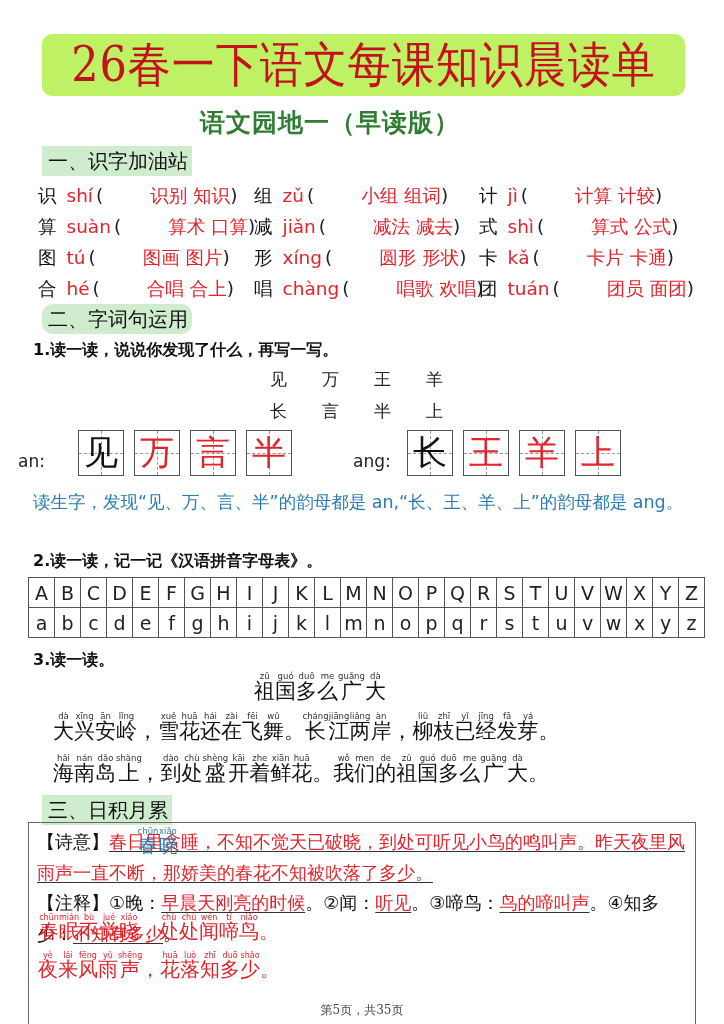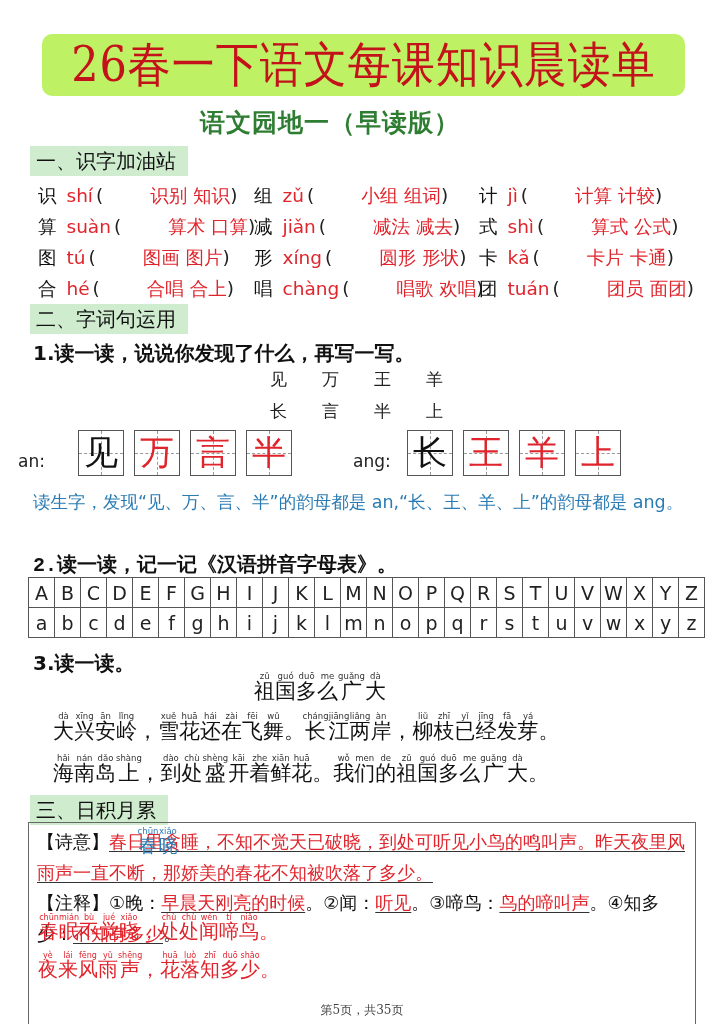--- a/index.html
+++ b/index.html
@@ -14,37 +14,37 @@
   .title-banner span {
     font-family: "DejaVu Serif", "Liberation Serif", serif;
     color: #c4121a; font-size: 43px; letter-spacing: 1px; font-weight: normal;
     transform: scaleY(1.12);
   }
   .subtitle {
     position: absolute; left: 0; width: 660px; top: 106px; text-align: center;
     color: #2e7d32; font-size: 25px; font-weight: bold; letter-spacing: 1px;
   }
   .section-header {
-    position: absolute; left: 30px; background: #cfeccf; padding: 0 12px 0 6px;
+    position: absolute; left: 42px; background: #cfeccf; padding: 0 4px 0 6px;
     font-size: 20px; height: 30px; line-height: 30px; color: #111;
   }
 
   
   .char-grid { position: absolute; left: 38px; top: 180px; width: 680px; }
   .char-row { display: flex; height: 31px; align-items: center; }
   .char-cell { font-size: 18.5px; white-space: nowrap; display: flex; align-items: center; }
   .char-cell:nth-child(1) { width: 216px; }
   .char-cell:nth-child(2) { width: 225px; }
   .char-cell:nth-child(3) { width: 230px; }
   .char-cell .hz { color: #111; margin-right: 10px; }
   .char-cell .py { color: #e0242c; margin-right: 3px; }
   .char-cell .paren { color: #222; }
   .char-cell .words { color: #e0242c; margin-left: 47px; }
 
-  .task-title { position: absolute; left: 33px; font-size: 20px; font-weight: bold; color: #111; }
+  .task-title { position: absolute; left: 33px; font-size: 16px; font-weight: bold; color: #111; }
 
   .words-center { position: absolute; left: 270px; font-size: 17px; color: #222; letter-spacing: 0; }
   .words-center span { display: inline-block; width: 52px; }
 
   .tzg-label { position: absolute; font-size: 17px; color: #222; }
   .tzg-row { position: absolute; top: 430px; display: flex; gap: 10px; }
   .tzg {
     width: 46px; height: 46px; border: 1.5px solid #555; position: relative;
     display: flex; align-items: center; justify-content: center;
     font-size: 34px; font-family: "DejaVu Sans", sans-serif;
@@ -183,21 +183,21 @@
       <div class="char-cell">
         <span class="hz">团</span>
         <span class="py">tuán</span>
         <span class="paren">(</span>
         <span class="words">团员  面团</span>
         <span class="paren">)</span>
       </div>
     </div>
   </div>
 
-<div class="section-header" style="top:304px;">二、字词句运用</div>
+<div class="section-header" style="top:304px;border-radius:11px;">二、字词句运用</div>
 <div class="task-title" style="top:340px;">1.读一读，说说你发现了什么，再写一写。</div>
 
 <div class="words-center" style="top:368px;" id="wc-row1"><span>见</span><span>万</span><span>王</span><span>羊</span></div>
 <div class="words-center" style="top:400px;" id="wc-row2"><span>长</span><span>言</span><span>半</span><span>上</span></div>
 
 <div class="tzg-label" style="left:18px; top:451px;">an:</div>
 <div class="tzg-row" style="left:78px;" id="an-row">
     <div class="tzg black">
       <span>见</span>
     </div>
@@ -222,21 +222,21 @@
     <div class="tzg red">
       <span>羊</span>
     </div>
     <div class="tzg red">
       <span>上</span>
     </div>
   </div>
 
 <div class="finding">读生字，发现“见、万、言、半”的韵母都是 an,“长、王、羊、上”的韵母都是 ang。</div>
 
-<div class="task-title" style="top:551px;font-family:Liberation Mono, monospace;">2.读一读，记一记《汉语拼音字母表》。</div>
+<div class="task-title" style="top:551px;">2.读一读，记一记《汉语拼音字母表》。</div>
 <table class="alpha">
   <tbody>
       <tr id="alpha-upper">
         <td>A</td>
         <td>B</td>
         <td>C</td>
         <td>D</td>
         <td>E</td>
         <td>F</td>
         <td>G</td>

